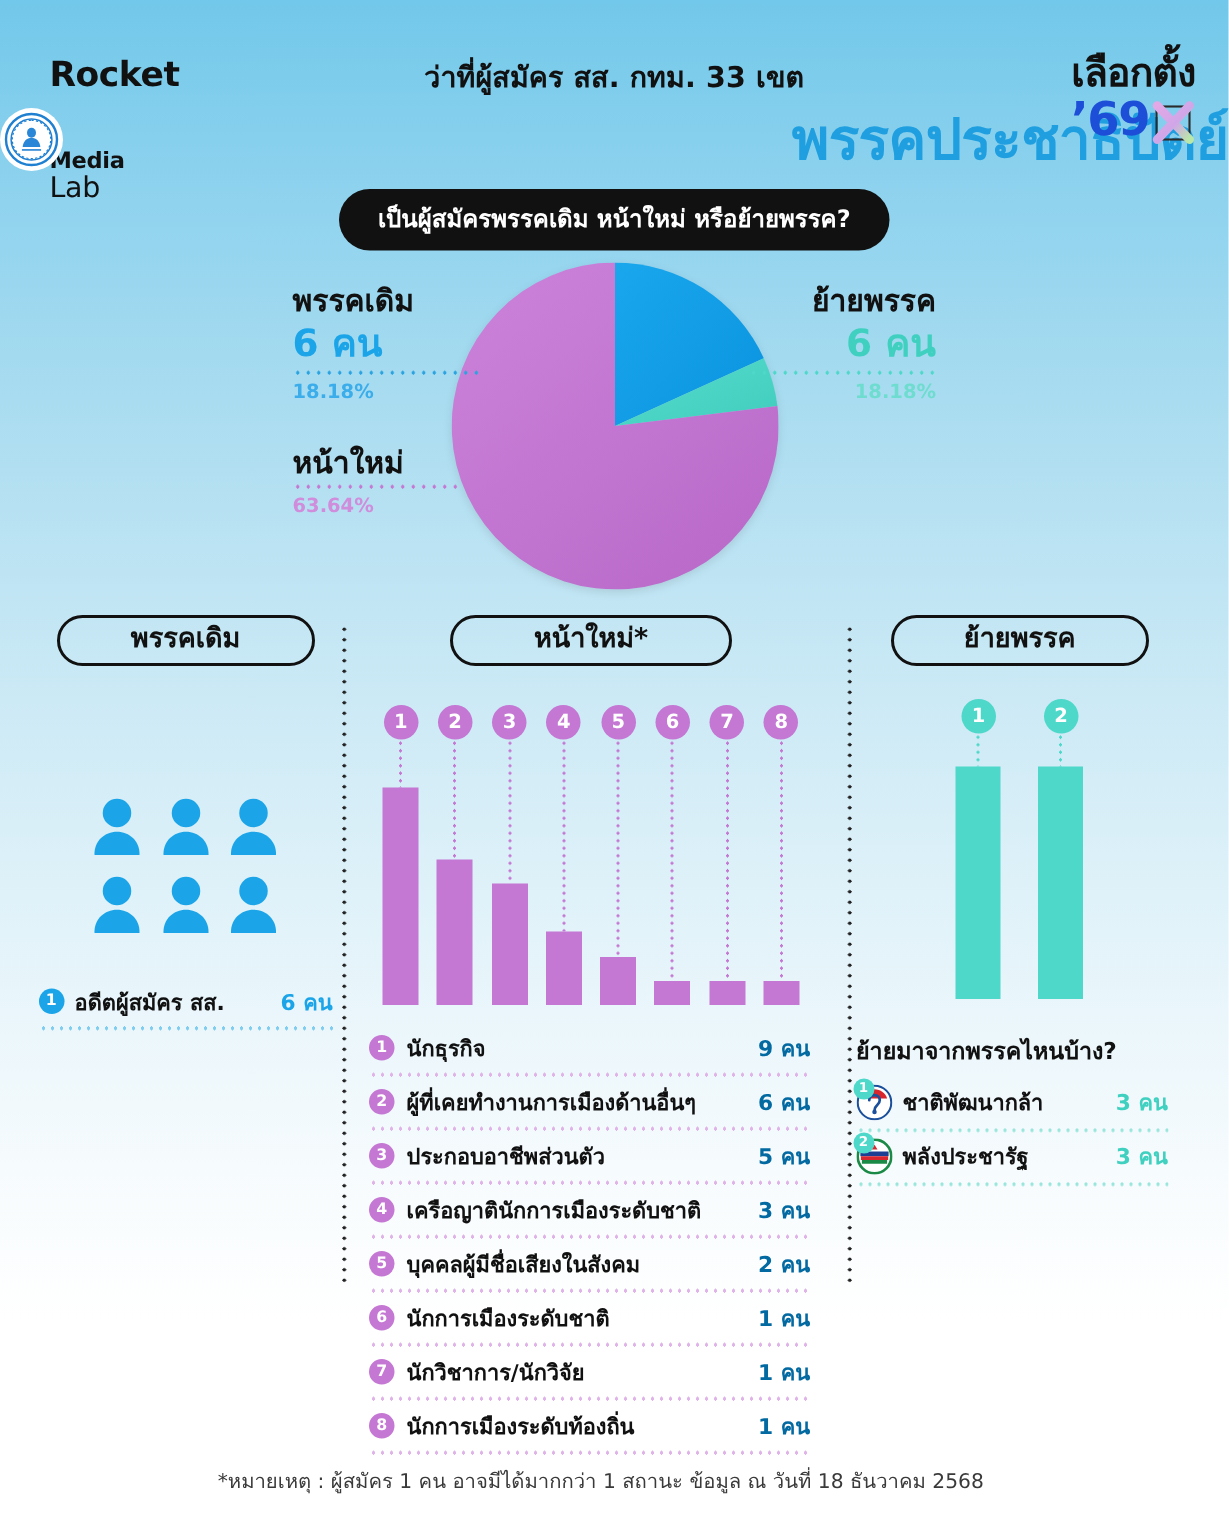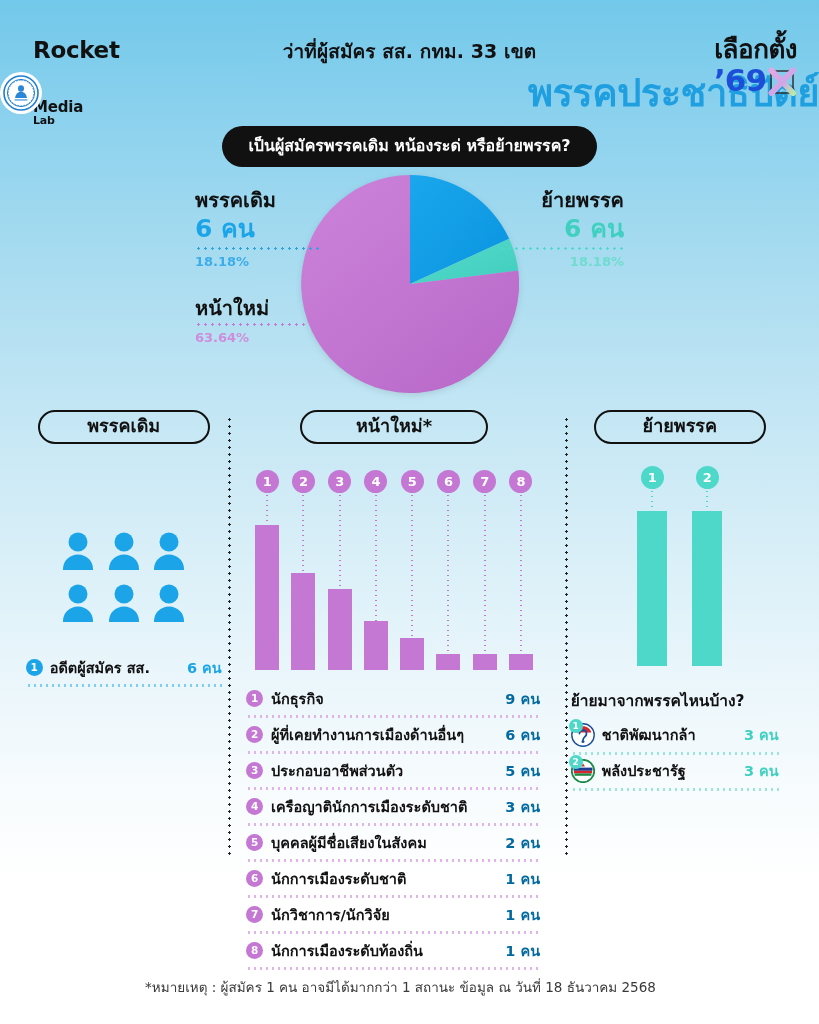--- a/index.html
+++ b/index.html
@@ -18,21 +18,21 @@
 
   
   .header { position: relative; height: 175px; }
 
   .brand {
     position: absolute; left: 33px; top: 38px;
     color: #111; line-height: 1.08;
   }
   .brand .b1 { font-size: 23px; font-weight: 700; letter-spacing: -0.3px; }
   .brand .b2 { font-size: 15px; font-weight: 700; letter-spacing: -0.2px; margin-top: 36px; }
-  .brand .b3 { font-size: 11px; font-weight: 700; letter-spacing: -0.2px; }
+  .brand .b3 { font-size: 19px; font-weight: 400; letter-spacing: -0.2px; }
 
   .head-center {
     position: absolute; left: 0; right: 0; top: 36px;
     text-align: center;
   }
   .kicker {
     font-size: 19px; font-weight: 700; color: #111;
     letter-spacing: 0.1px;
   }
   .party-row {
@@ -275,21 +275,21 @@
           <circle cx="19" cy="19" r="13.6" fill="none" stroke="#1f7fd0" stroke-width="1"></circle>
           <circle cx="19" cy="19" r="12" fill="#ffffff"></circle>
           <ellipse cx="19" cy="14.5" rx="3" ry="3.3" fill="#2a86d6"></ellipse>
           <path d="M19 17.8c-3.2 0-5.6 2.6-5.9 6.2h11.8c-.3-3.6-2.7-6.2-5.9-6.2z" fill="#2a86d6"></path>
           <path d="M12.6 25.4h12.8v1.1H12.6z" fill="#2a86d6"></path>
           <path d="M19 6.2a12.8 12.8 0 0 1 0 25.6 12.8 12.8 0 0 1 0-25.6z" fill="none" stroke="#1f7fd0" stroke-width=".8" stroke-dasharray="1.5 1.5"></path>
         </svg>
       </span>
       <span class="party-name">พรรคประชาธิปัตย์</span>
     </div>
-    <div class="subtitle-pill">เป็นผู้สมัครพรรคเดิม หน้องระด่ หรือย้ายพรรค?</div>
+    <div class="subtitle-pill">เป็นผู้สมัครพรรคเดิม หน้าใหม่ หรือย้ายพรรค?</div>
   </div>
 
   <div class="election-logo">
     <div class="el1">เลือกตั้ง</div>
     <div class="el-row">
       <span class="el2">’69</span>
       <span class="ballot-box">
         <svg width="30" height="30" viewBox="0 0 30 30" aria-hidden="true">
           <defs>
             <linearGradient id="xg" x1="0" y1="0" x2="1" y2="1">

